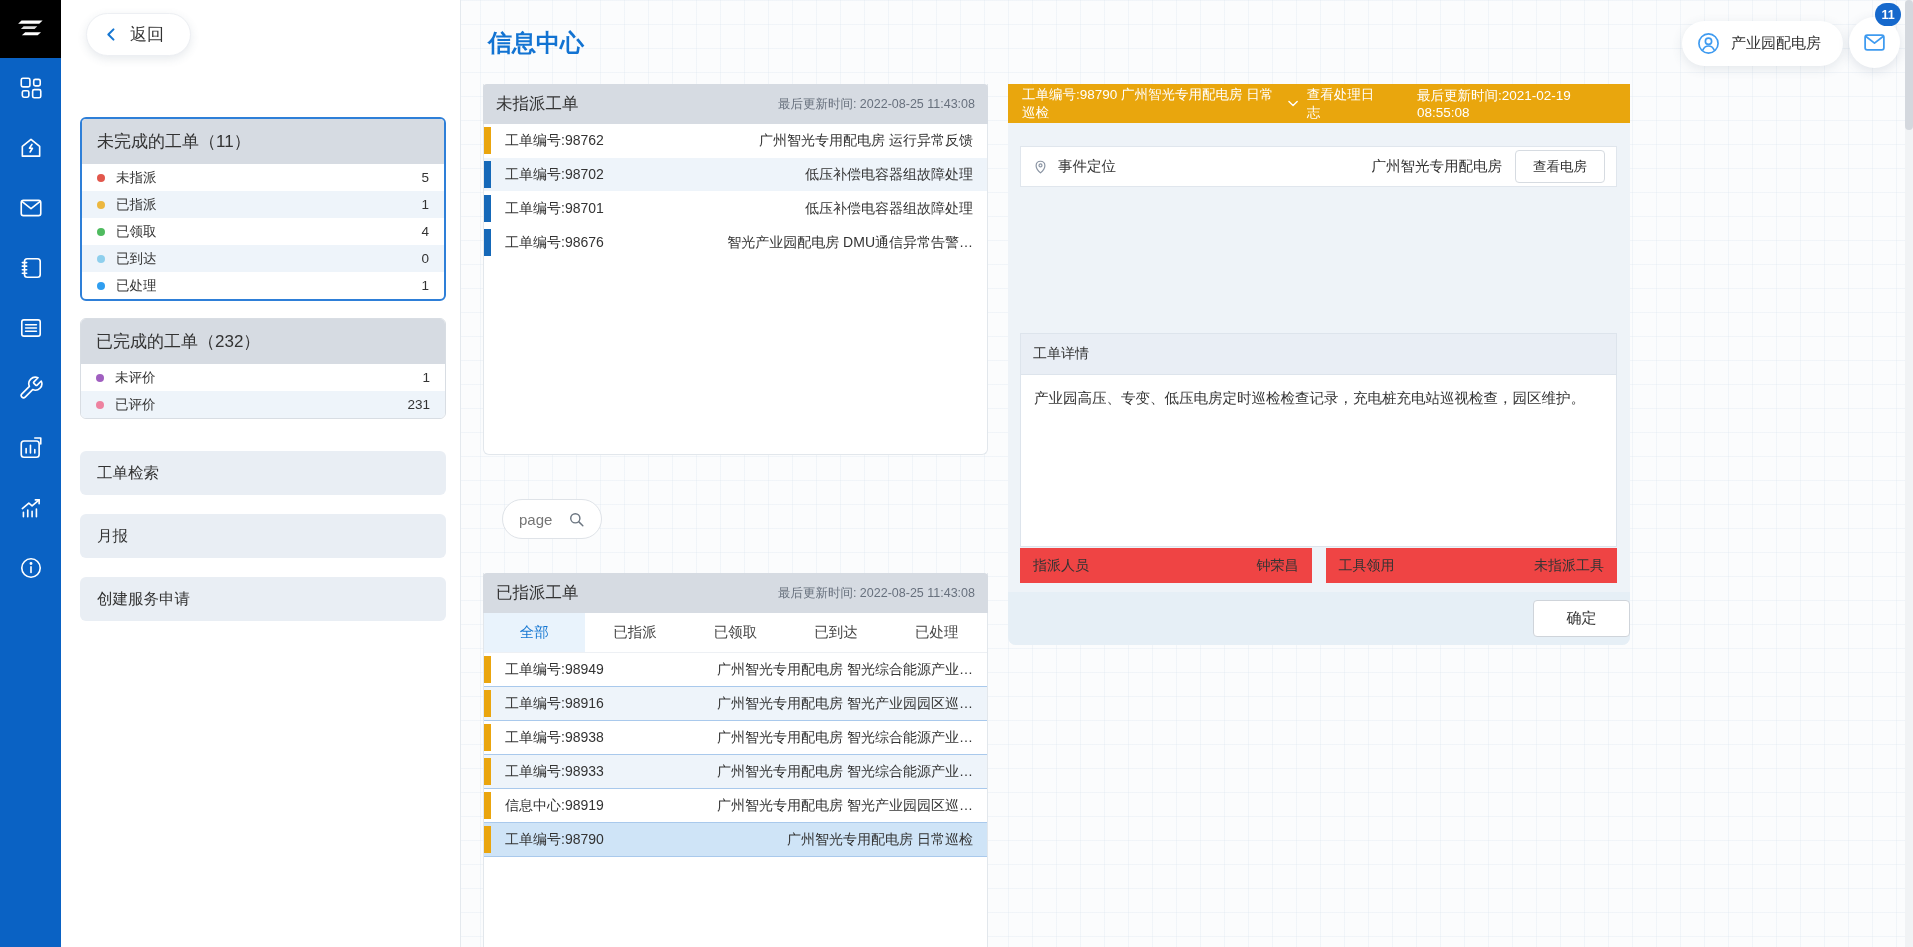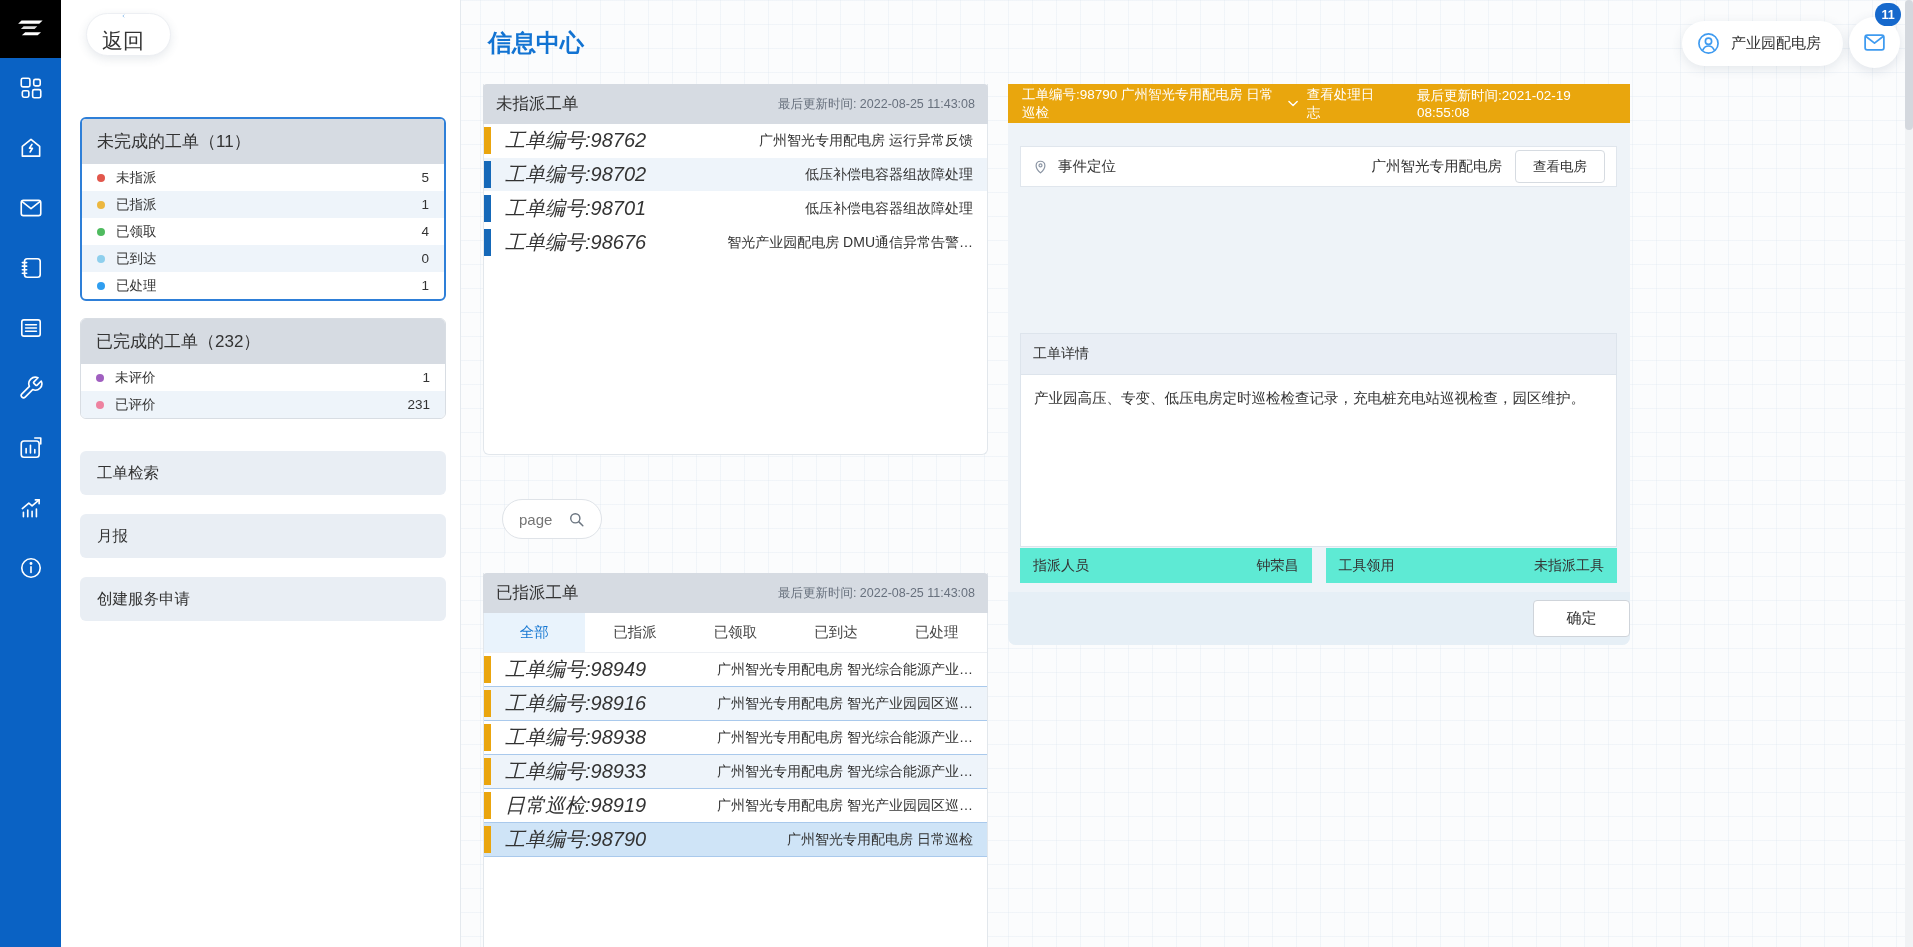--- a/index.html
+++ b/index.html
@@ -15,21 +15,21 @@
   .logo { width:61px; height:58px; background:#000; display:flex; align-items:center; justify-content:center; }
   .nav { position:absolute; top:58px; left:0; width:61px; }
   .nav-item { height:60px; display:flex; align-items:center; justify-content:center; cursor:pointer; }
   .nav-item svg { width:26px; height:26px; }
 
   
   .left-panel { position:absolute; left:61px; top:0; width:400px; height:100%; background:#fff;
                 border-right:1px solid #e4e9ee; z-index:4; }
   .back-btn { position:absolute; left:25px; top:13px; height:43px; padding:0 26px 0 15px; border-radius:22px;
               background:#fff; border:1px solid #edeff3; box-shadow:0 3px 10px rgba(60,80,110,.12);
-              display:flex; align-items:center; gap:9px; font-size:21px; cursor:pointer;flex-direction:column; }
+              display:flex; align-items:center; gap:9px; font-size:17px; cursor:pointer; }
   .card { position:absolute; left:19px; width:366px; border-radius:6px; overflow:hidden; background:#fff; }
   .card1 { top:117px; border:2px solid #2e7fd8; }
   .card2 { top:318px; border:1px solid #d8dde3; }
   .card-header { background:#d6dbe2; font-size:17px; height:45px; padding:0 15px; display:flex; align-items:center; }
   .stat-row { display:flex; align-items:center; padding:0 15px; font-size:13.5px; cursor:pointer; }
   .card1 .stat-row { height:27px; }
   .card2 .stat-row { height:27px;text-align:right; }
   .stat-row.alt { background:#eef4fa; }
   .dot { width:8px; height:8px; border-radius:50%; margin-right:11px; flex:none; }
   .stat-count { margin-left:auto; }
@@ -45,21 +45,21 @@
   .panel-title { font-size:16.5px; }
   .panel-updated { margin-left:auto; font-size:12.5px; color:#68717e; }
   .panel-unassigned { height:371px; }
   .panel-assigned { height:392px; border-bottom:none; border-radius:0; }
   .wo-row { height:34px; display:flex; align-items:center; cursor:pointer; }
   .unassigned-list .wo-row { border-bottom:1px solid #fff; }
   .assigned-list .wo-row { border-bottom:1px solid #a9c9ec; }
   .wo-row.alt { background:#eef4fa; }
   .wo-row.selected { background:#cfe4f7; }
   .wobar { width:7px; height:27px; margin-right:14px; flex:none; }
-  .wo-no { font-size:20px; white-space:nowrap;font-style:italic; }
+  .wo-no { font-size:14px; white-space:nowrap; }
   .wo-desc { margin-left:auto; font-size:14px; padding-right:14px; white-space:nowrap; overflow:hidden; }
   .page-search { margin-top:44px; margin-left:19px; width:100px; height:40px; border:1px solid #dfe3e8;
                  border-radius:20px; background:#fff; display:flex; align-items:center; padding:0 12px 0 16px; }
   .page-search input { border:none; outline:none; width:48px; font-size:15px; color:#8d97a1;
                        font-family:inherit; background:transparent; }
   .page-search svg { width:19px; height:19px; cursor:pointer; }
   .assigned-wrap { margin-top:34px; }
   .tabs { display:flex; height:40px; border-bottom:1px solid #edf0f4; }
   .tab { flex:1; display:flex; align-items:center; justify-content:center; font-size:14.5px; color:#444; cursor:pointer; }
   .tab.active { background:#e9f3fc; color:#1677d2; }
@@ -83,21 +83,21 @@
   .contact-table th { height:32px; background:#f6f9fc; font-weight:normal; font-size:15px;
                       border-right:1px solid #dde4ec; border-bottom:1px solid #dde4ec; }
   .contact-table td { height:52px; text-align:center; font-size:16px; border-right:1px solid #dde4ec; }
   .contact-table th:last-child, .contact-table td:last-child { border-right:none; }
   .detail-block { position:absolute; left:12px; right:13px; top:249px; }
   .detail-header { height:42px; background:#e9eef5; border:1px solid #dde4ec; display:flex; align-items:center;
                    padding:0 12px; font-size:14px; }
   .detail-body { height:172px; background:#fff; border:1px solid #dde4ec; border-top:none;
                  padding:11px 13px; font-size:14.5px; line-height:1.7; }
   .bars-row { position:absolute; left:12px; right:13px; top:464px; display:flex; gap:14px; }
-  .gray-bar { flex:1; height:35px; background:#5eead4; display:flex; align-items:center; padding:0 13px; font-size:14px; }
+  .gray-bar { flex:1; height:35px; background:#ef4444; display:flex; align-items:center; padding:0 13px; font-size:14px; }
   .gray-bar .val { margin-left:auto; }
   .footer-strip { position:absolute; left:0; right:0; bottom:0; height:53px; background:#e6eff6;
                   border-radius:0 0 8px 8px; display:flex; align-items:center; justify-content:flex-end; }
   .confirm-btn { width:97px; height:37px; background:#fff; border:1px solid #cfd4da; border-radius:4px;
                  font-size:15px; cursor:pointer; color:#333; font-family:inherit; }
 
   
   .user-chip { position:absolute; right:70px; top:21px; height:45px; border-radius:23px; background:#fff;
                box-shadow:0 3px 12px rgba(60,80,110,.12); display:flex; align-items:center; gap:10px;
                padding:0 22px 0 14px; font-size:15px; cursor:pointer; z-index:6; }
@@ -309,21 +309,21 @@
           <span class="wo-no">工单编号:98938</span>
           <span class="wo-desc">广州智光专用配电房 智光综合能源产业…</span>
         </div>
         <div class="wo-row alt">
           <span class="wobar" style="background: rgb(234, 165, 14);"></span>
           <span class="wo-no">工单编号:98933</span>
           <span class="wo-desc">广州智光专用配电房 智光综合能源产业…</span>
         </div>
         <div class="wo-row">
           <span class="wobar" style="background: rgb(234, 165, 14);"></span>
-          <span class="wo-no">日常巡检:98919</span>
+          <span class="wo-no">信息中心:98919</span>
           <span class="wo-desc">广州智光专用配电房 智光产业园园区巡…</span>
         </div>
         <div class="wo-row selected">
           <span class="wobar" style="background: rgb(234, 165, 14);"></span>
           <span class="wo-no">工单编号:98790</span>
           <span class="wo-desc">广州智光专用配电房 日常巡检</span>
         </div>
       </div>
     </div>
   </div>

